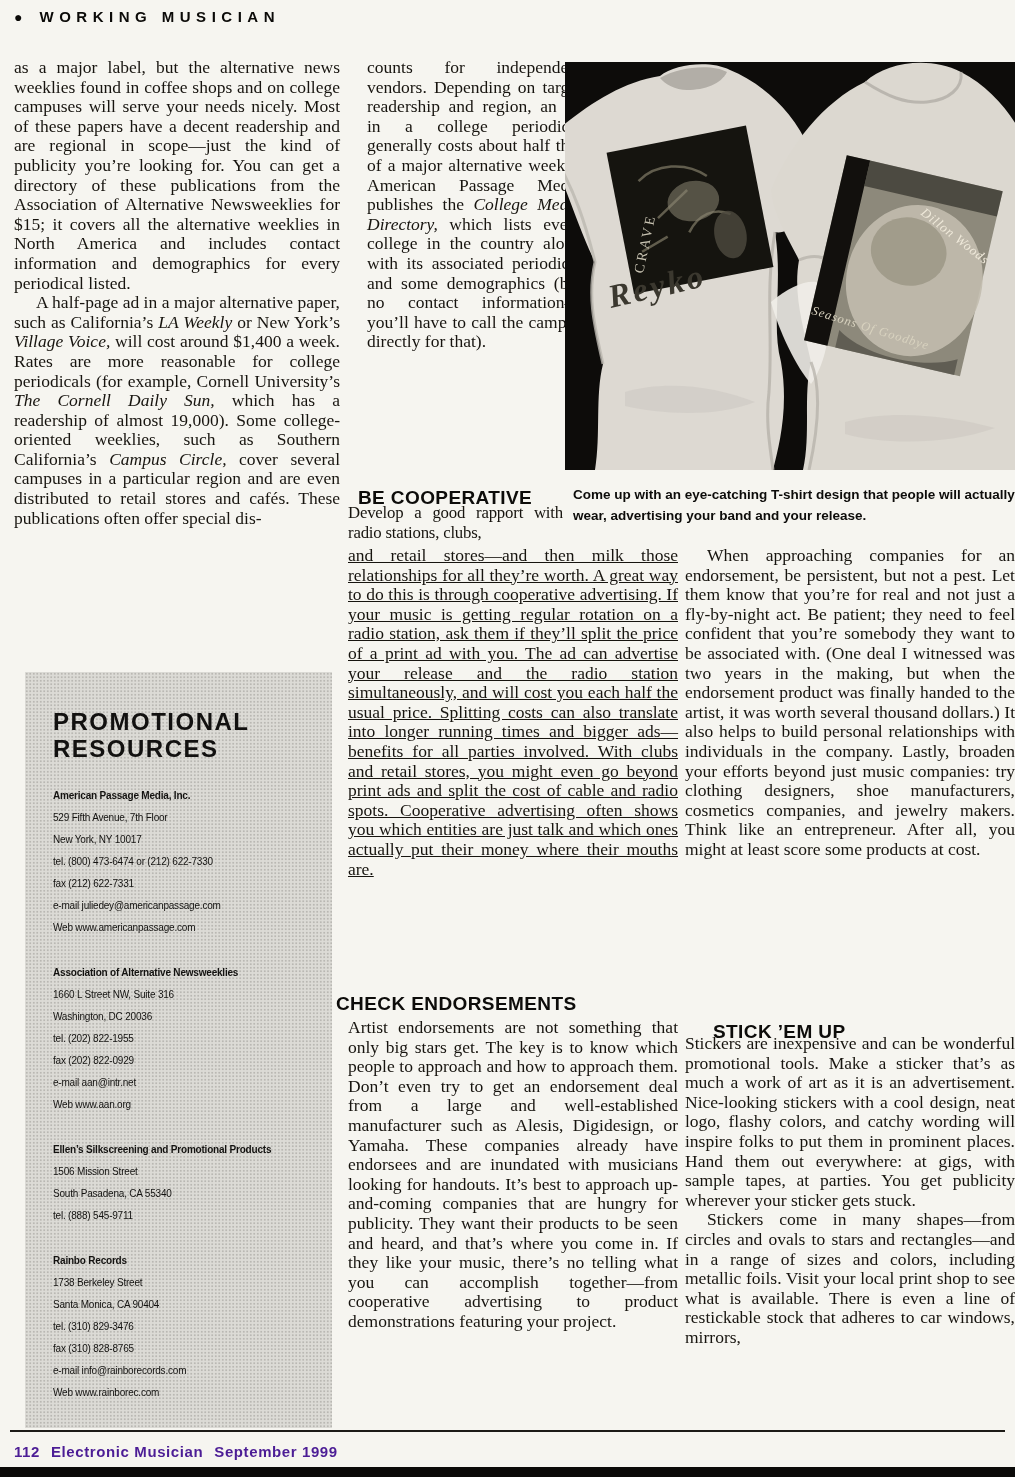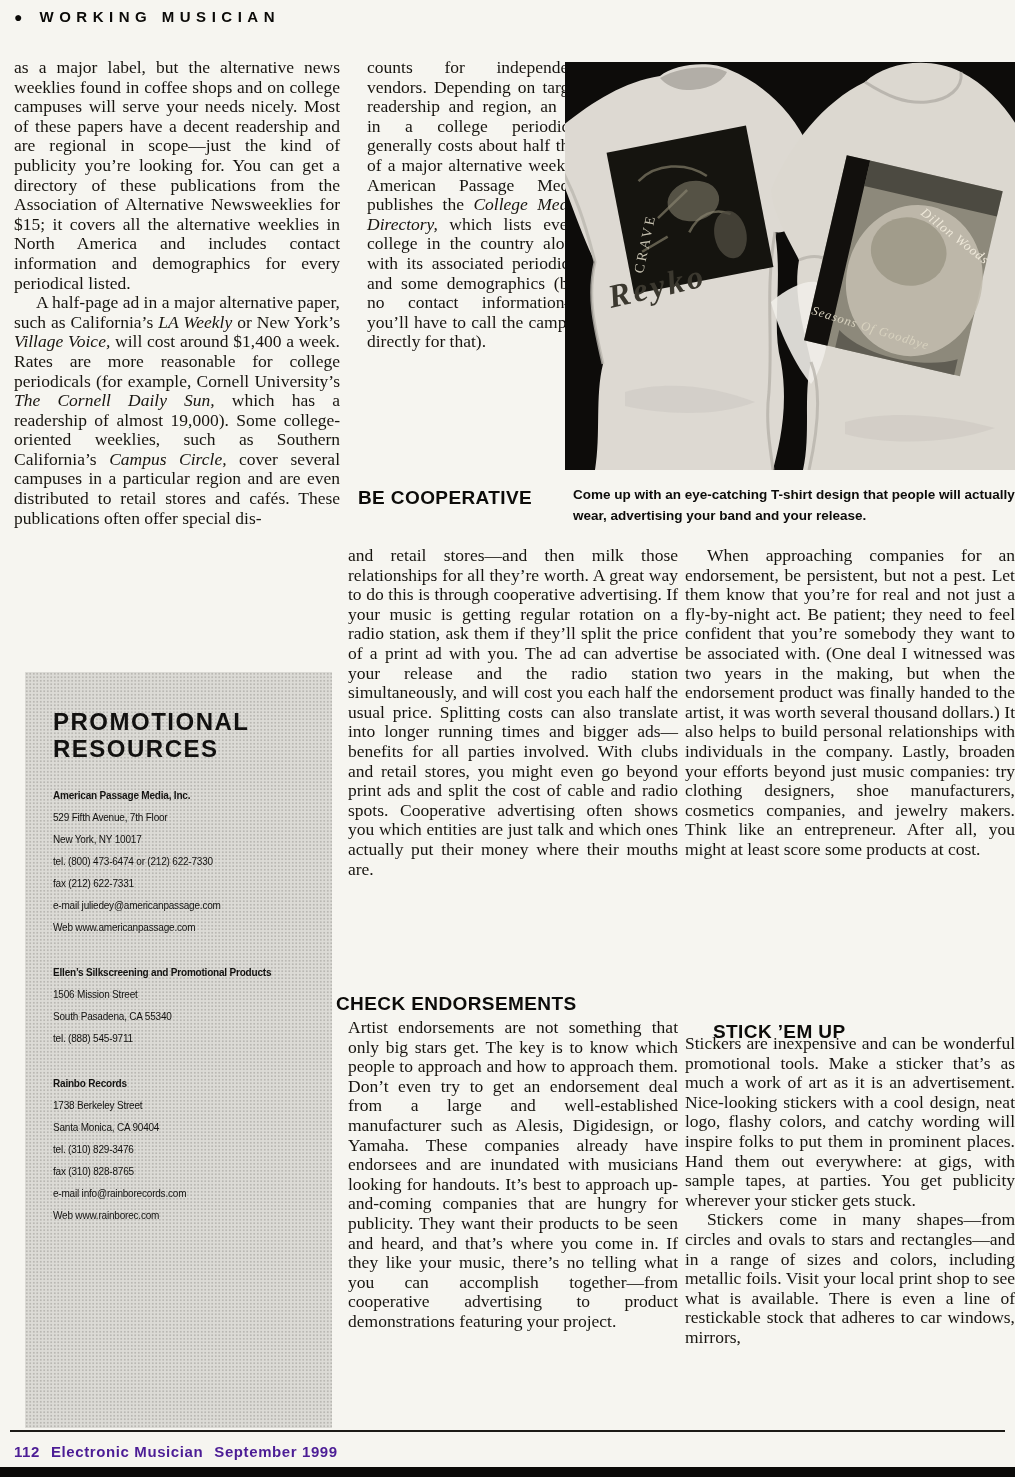--- a/index.html
+++ b/index.html
@@ -47,21 +47,24 @@
   <div class="abs serif" style="left:14px;top:58px;width:326px;">
     <p>as a major label, but the alternative news weeklies found in coffee shops and on college campuses will serve your needs nicely. Most of these papers have a decent readership and are regional in scope—just the kind of publicity you’re looking for. You can get a directory of these publications from the Association of Alternative Newsweeklies for $15; it covers all the alternative weeklies in North America and includes contact information and demographics for every periodical listed.</p>
     <p class="indent"><span>A half-page ad in a major alternative paper, such as California’s </span><i>LA Weekly</i><span> or New York’s </span><i>Village Voice,</i><span> will cost around $1,400 a week. Rates are more reasonable for college periodicals (for example, Cornell University’s </span><i>The Cornell Daily Sun,</i><span> which has a readership of almost 19,000). Some college-oriented weeklies, such as Southern California’s </span><i>Campus Circle,</i><span> cover several campuses in a particular region and are even distributed to retail stores and cafés. These publications often offer special dis-</span></p>
   </div>
 
   <div class="abs serif" style="left:360px;top:58px;width:215px;margin-left:7px;">
     <p><span>counts for independent vendors. Depending on target readership and region, an ad in a college periodical generally costs about half that of a major alternative weekly. American Passage Media publishes the </span><i>College Media Directory,</i><span> which lists every college in the country along with its associated periodical and some demographics (but no contact information—you’ll have to call the campus directly for that).</span></p>
   </div>
 
   <h2 class="abs shead" style="left:348px;top:477px;width:220px;margin:10px;">BE COOPERATIVE</h2>
-  <div class="abs serif" style="left:348px;top:546px;width:330px;">
+  <div class="abs serif" style="left:348px;top:503px;width:215px;font-size:16.8px;letter-spacing:-.2px;">
+    <p>Develop a good rapport with radio stations, clubs,</p>
+  </div>
+  <div class="abs serif" style="left:348px;top:546px;width:330px;text-decoration:underline;">
     <p>and retail stores—and then milk those relationships for all they’re worth. A great way to do this is through cooperative advertising. If your music is getting regular rotation on a radio station, ask them if they’ll split the price of a print ad with you. The ad can advertise your release and the radio station simultaneously, and will cost you each half the usual price. Splitting costs can also translate into longer running times and bigger ads—benefits for all parties involved. With clubs and retail stores, you might even go beyond print ads and split the cost of cable and radio spots. Cooperative advertising often shows you which entities are just talk and which ones actually put their money where their mouths are.</p>
   </div>
 
   <h2 class="abs shead" style="left:336px;top:993px;width:330px;margin:0;">CHECK ENDORSEMENTS</h2>
   <div class="abs serif" style="left:348px;top:1018px;width:330px;">
     <p>Artist endorsements are not something that only big stars get. The key is to know which people to approach and how to approach them. Don’t even try to get an endorsement deal from a large and well-established manufacturer such as Alesis, Digidesign, or Yamaha. These companies already have endorsees and are inundated with musicians looking for handouts. It’s best to approach up-and-coming companies that are hungry for publicity. They want their products to be seen and heard, and that’s where you come in. If they like your music, there’s no telling what you can accomplish together—from cooperative advertising to product demonstrations featuring your project.</p>
   </div>
 
   <div class="abs serif" style="left:685px;top:546px;width:330px;">
     <p class="indent">When approaching companies for an endorsement, be persistent, but not a pest. Let them know that you’re for real and not just a fly-by-night act. Be patient; they need to feel confident that you’re somebody they want to be associated with. (One deal I witnessed was two years in the making, but when the endorsement product was finally handed to the artist, it was worth several thousand dollars.) It also helps to build personal relationships with individuals in the company. Lastly, broaden your efforts beyond just music companies: try clothing designers, shoe manufacturers, cosmetics companies, and jewelry makers. Think like an entrepreneur. After all, you might at least score some products at cost.</p>
@@ -123,20 +126,29 @@
     <div class="sb-entry">
       <div class="sb-name">American Passage Media, Inc.</div>
       <div>529 Fifth Avenue, 7th Floor</div>
       <div>New York, NY 10017</div>
       <div>tel. (800) 473-6474 or (212) 622-7330</div>
       <div>fax (212) 622-7331</div>
       <div>e-mail juliedey@americanpassage.com</div>
       <div>Web www.americanpassage.com</div>
     </div>
     <div class="sb-entry">
+      <div class="sb-name">Association of Alternative Newsweeklies</div>
+      <div>1660 L Street NW, Suite 316</div>
+      <div>Washington, DC 20036</div>
+      <div>tel. (202) 822-1955</div>
+      <div>fax (202) 822-0929</div>
+      <div>e-mail aan@intr.net</div>
+      <div>Web www.aan.org</div>
+    </div>
+    <div class="sb-entry">
       <div class="sb-name">Ellen’s Silkscreening and Promotional Products</div>
       <div>1506 Mission Street</div>
       <div>South Pasadena, CA 55340</div>
       <div>tel. (888) 545-9711</div>
     </div>
     <div class="sb-entry">
       <div class="sb-name">Rainbo Records</div>
       <div>1738 Berkeley Street</div>
       <div>Santa Monica, CA 90404</div>
       <div>tel. (310) 829-3476</div>

